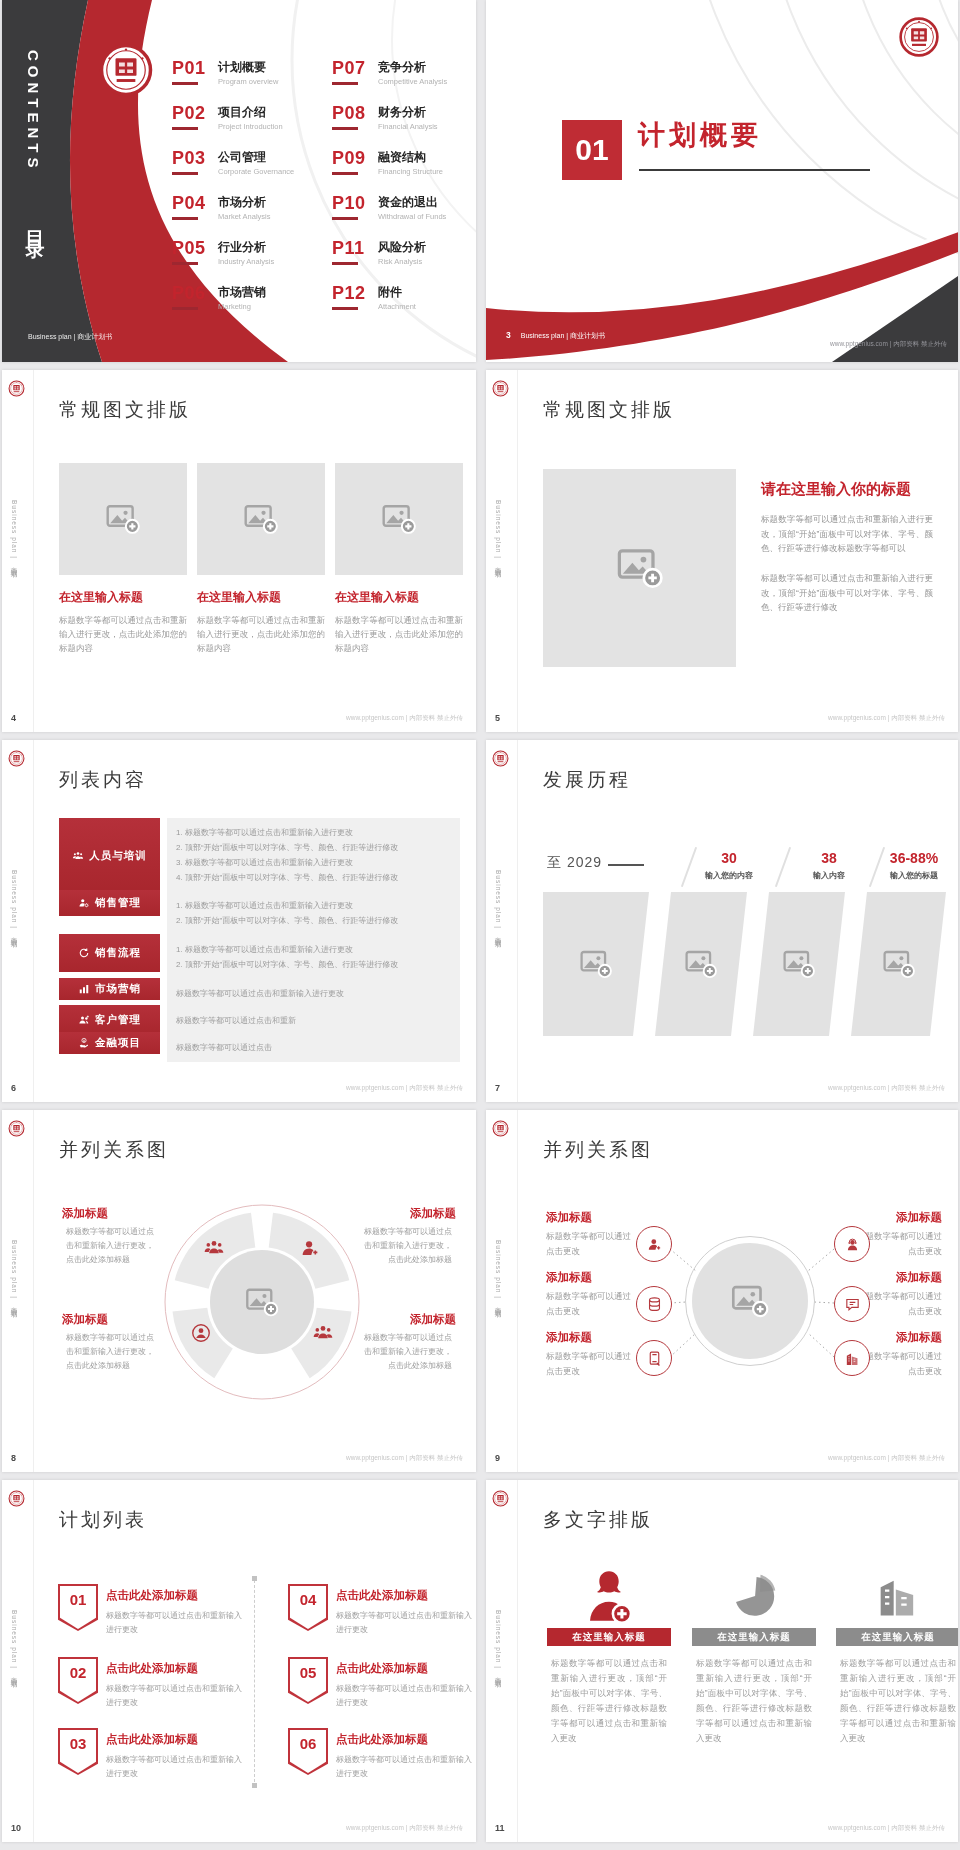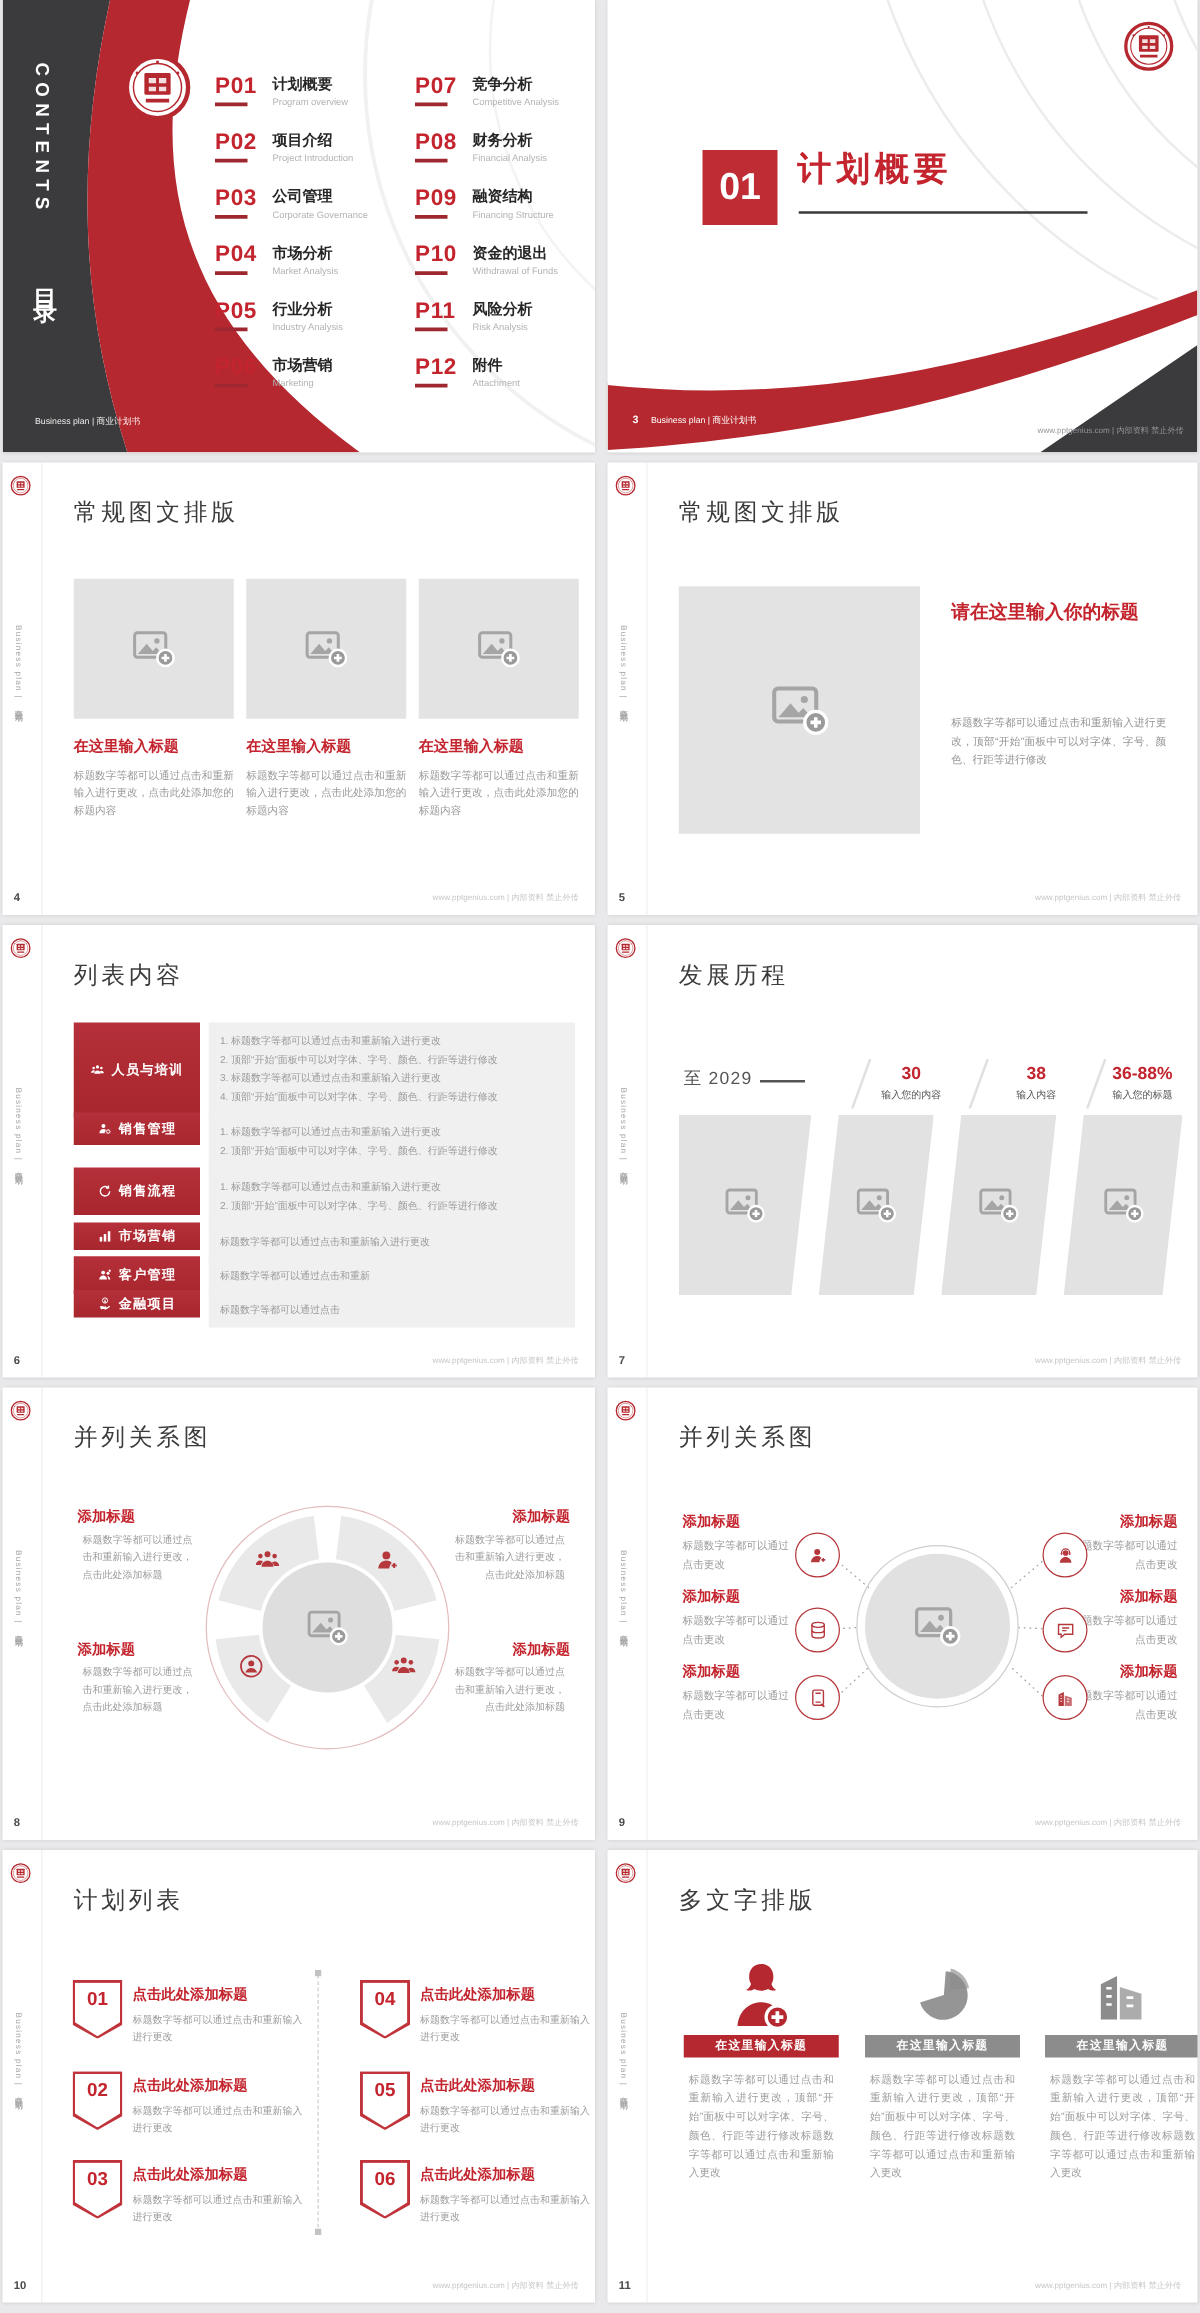--- a/index.html
+++ b/index.html
@@ -66,21 +66,21 @@
   .lrow-box span{font-size:10.5px;font-weight:bold;letter-spacing:1px;}
   .lrow-bar{position:absolute;left:165px;width:275px;background:#f0f0f0;padding:4px 9px;
       display:flex;flex-direction:column;justify-content:center;}
   .lrow-bar div{font-size:8px;color:#9a9a9a;line-height:15px;white-space:nowrap;}
   
   .era{position:absolute;left:61px;top:114px;font-size:14px;color:#555;letter-spacing:1px;}
   .era-dash{position:absolute;left:122px;top:124px;width:36px;height:2px;background:#555;}
   .slash{position:absolute;top:106px;width:2px;height:42px;background:#e0e0e0;transform:rotate(20deg);}
   .stat{position:absolute;top:110px;width:90px;text-align:center;}
   .stat b{font-size:14px;font-weight:bold;color:#c3242d;display:block;}
-  .stat i{font-style:normal;font-size:8px;font-weight:normal;color:#555;display:block;margin-top:4px;}
+  .stat i{font-style:normal;font-size:8px;font-weight:bold;color:#555;display:block;margin-top:4px;}
   .para-box{position:absolute;top:152px;height:144px;background:#e2e2e2;
       display:flex;align-items:center;justify-content:center;
       clip-path:polygon(16px 0,100% 0,calc(100% - 16px) 100%,0 100%);}
   .para-box.first{clip-path:polygon(0 0,100% 0,calc(100% - 16px) 100%,0 100%);}
   
   .blk{position:absolute;width:98px;}
   .blk h5{margin:0 0 4px;font-size:11.5px;color:#c3242d;}
   .blk p{margin:4px;font-size:8px;line-height:14px;color:#9c9c9c;}
   .blk.right{text-align:right;}
   .wheel{position:absolute;left:160px;top:92px;width:200px;height:200px;}
@@ -315,20 +315,21 @@
         <svg viewBox="0 0 24 22">
           <rect x="1.2" y="2" width="17.6" height="13.8" rx="1.6" fill="none" stroke="#a5a5a5" stroke-width="1.7"></rect>
           <circle cx="13.8" cy="6.6" r="1.5" fill="#a5a5a5"></circle>
           <path d="M3 14 L8 8.2 L11.4 12.2 L13.4 10.2 L16.8 14 Z" fill="#a5a5a5"></path>
           <circle cx="18.6" cy="16.2" r="4.6" fill="#9a9a9a" stroke="#fff" stroke-width="1.4"></circle>
           <path d="M18.6 14 v4.4 M16.4 16.2 h4.4" stroke="#fff" stroke-width="1.5" fill="none"></path>
         </svg>
       </span>
     </div>
   <div class="s5-head">请在这里输入你的标题</div>
+  <div class="s5-p" style="top:142px">标题数字等都可以通过点击和重新输入进行更改，顶部“开始”面板中可以对字体、字号、颜色、行距等进行修改标题数字等都可以</div>
   <div class="s5-p" style="top:201px">标题数字等都可以通过点击和重新输入进行更改，顶部“开始”面板中可以对字体、字号、颜色、行距等进行修改</div>
   <div class="pnum">5</div>
   <div class="sfooter">www.pptgenius.com | 内部资料 禁止外传</div>
 </div>
 
 <div class="tile t-l r3">
   <div class="stamp">
       <svg viewBox="0 0 48 48">
         <circle cx="24" cy="24" r="21" fill="#fff" stroke="#b5282f" stroke-width="3"></circle>
         <circle cx="24" cy="24" r="16.5" fill="none" stroke="#b5282f" stroke-width="1"></circle>

